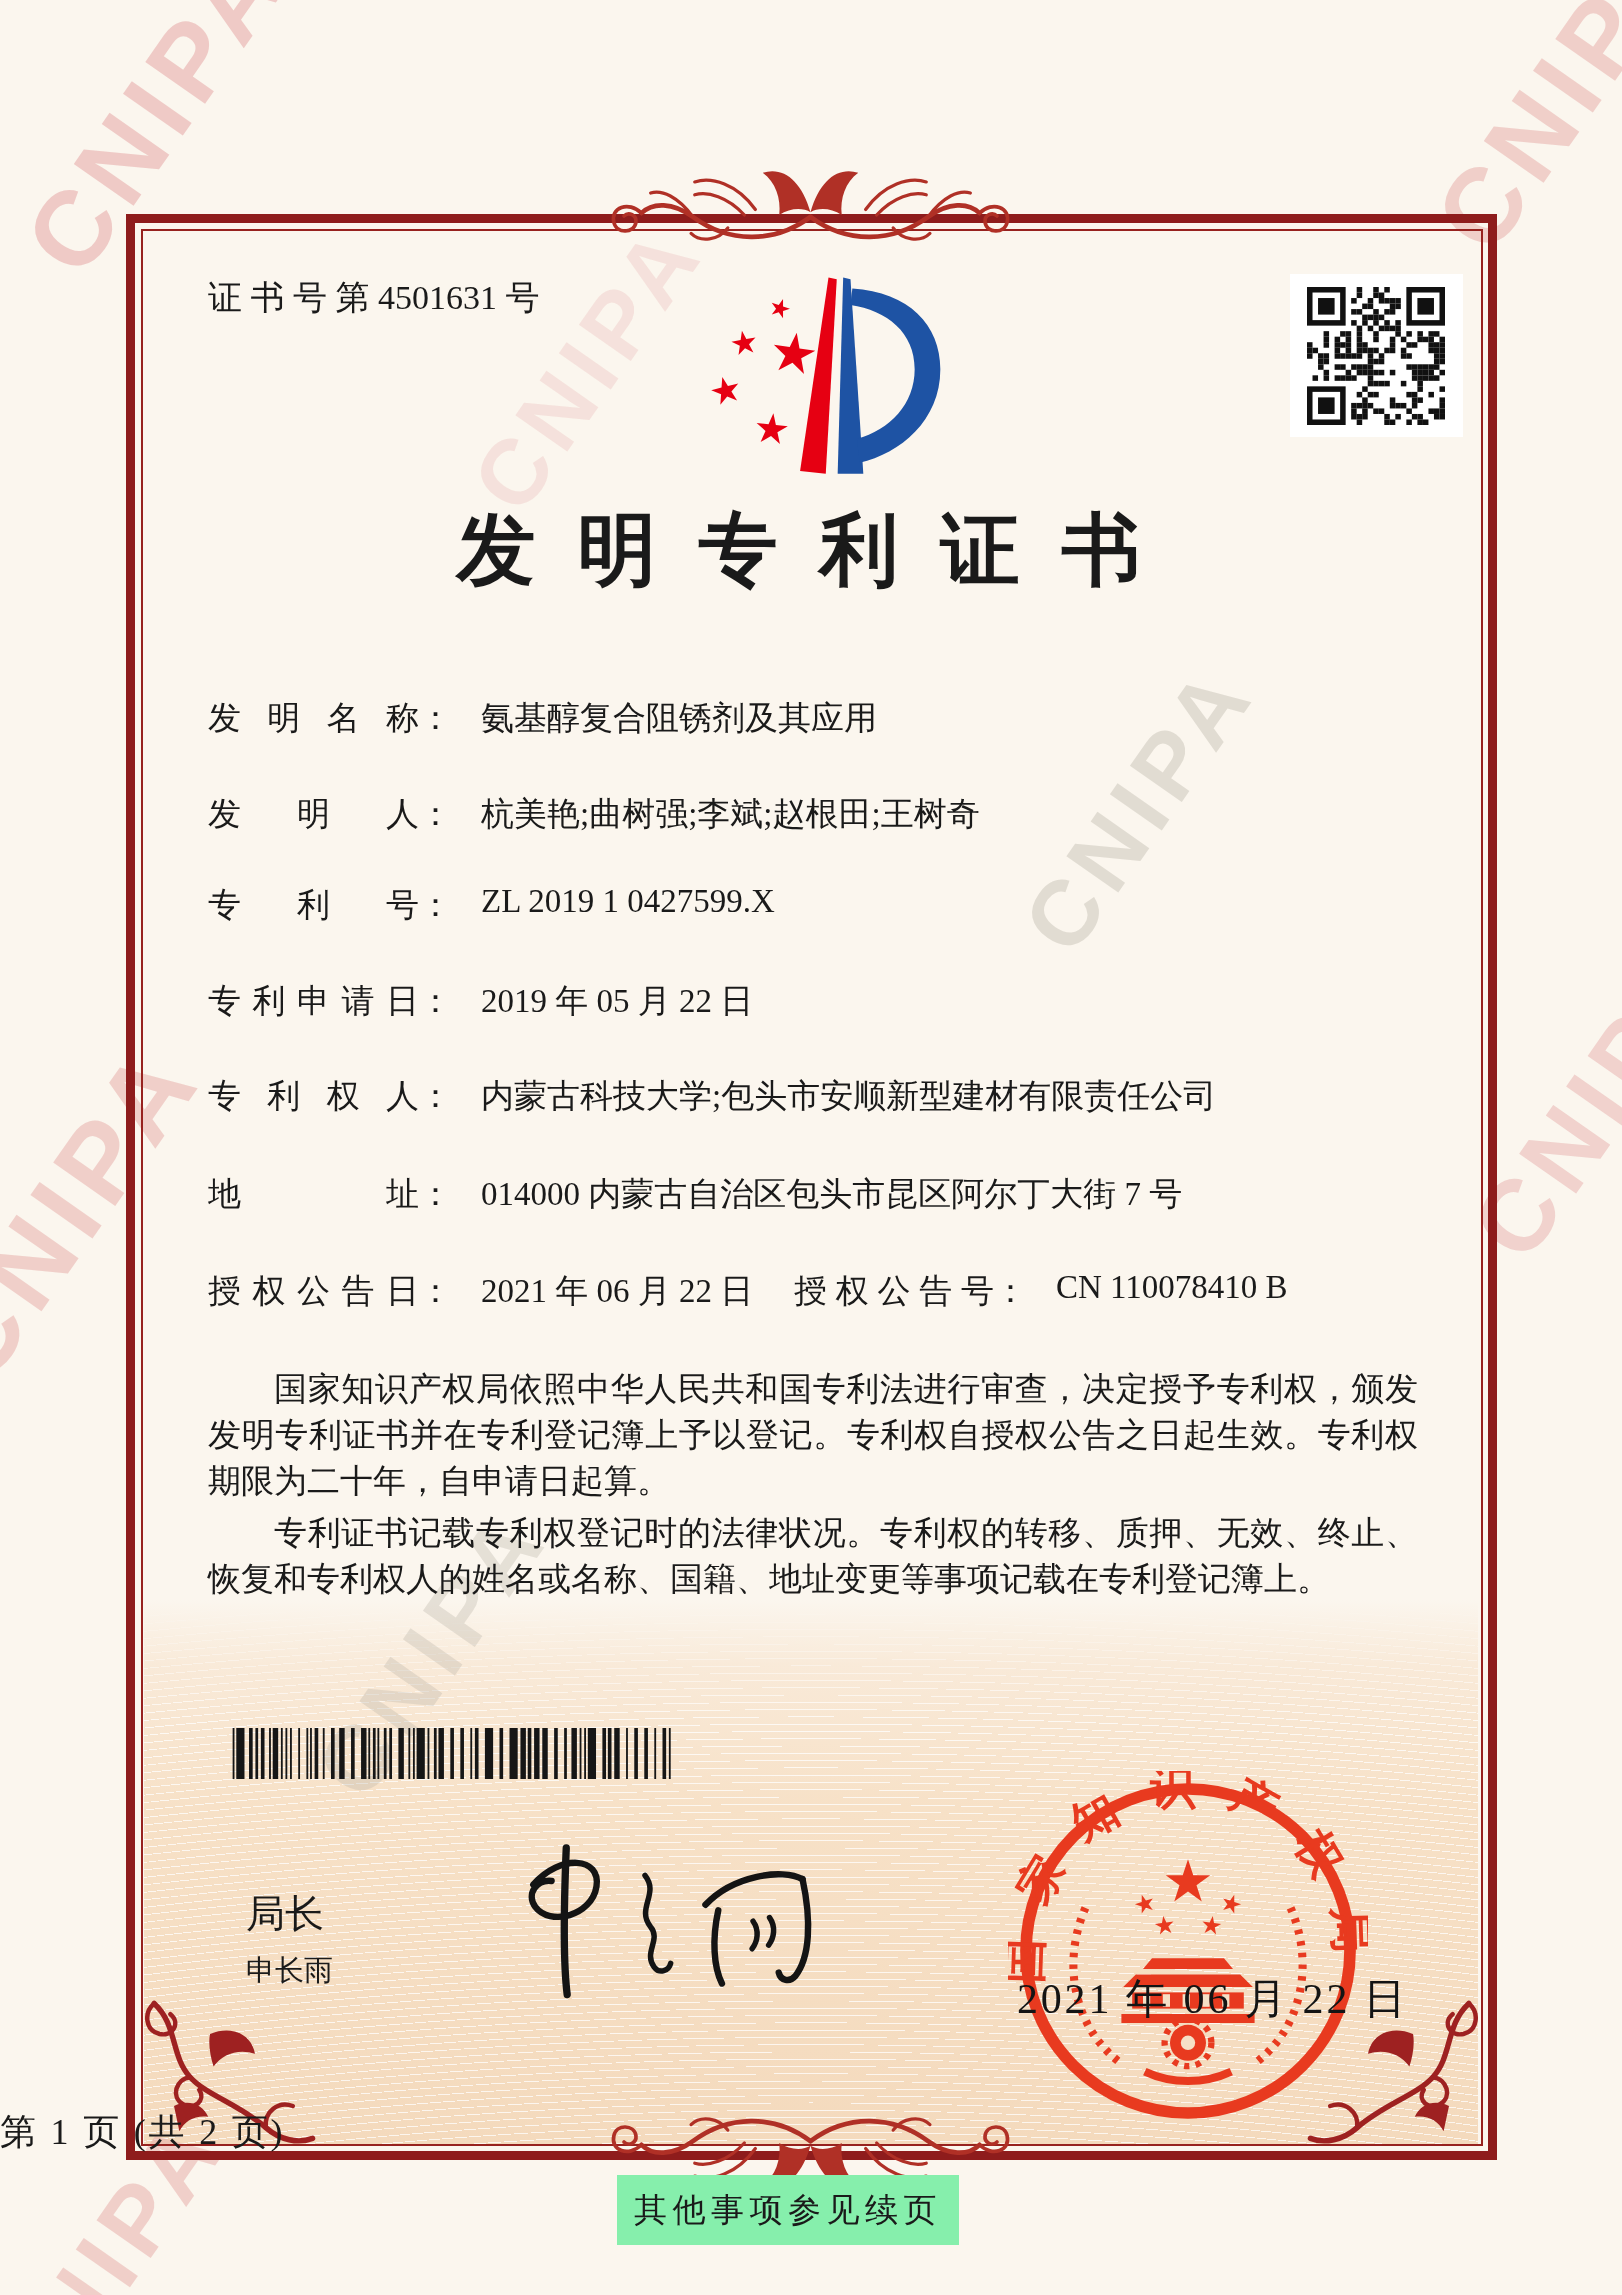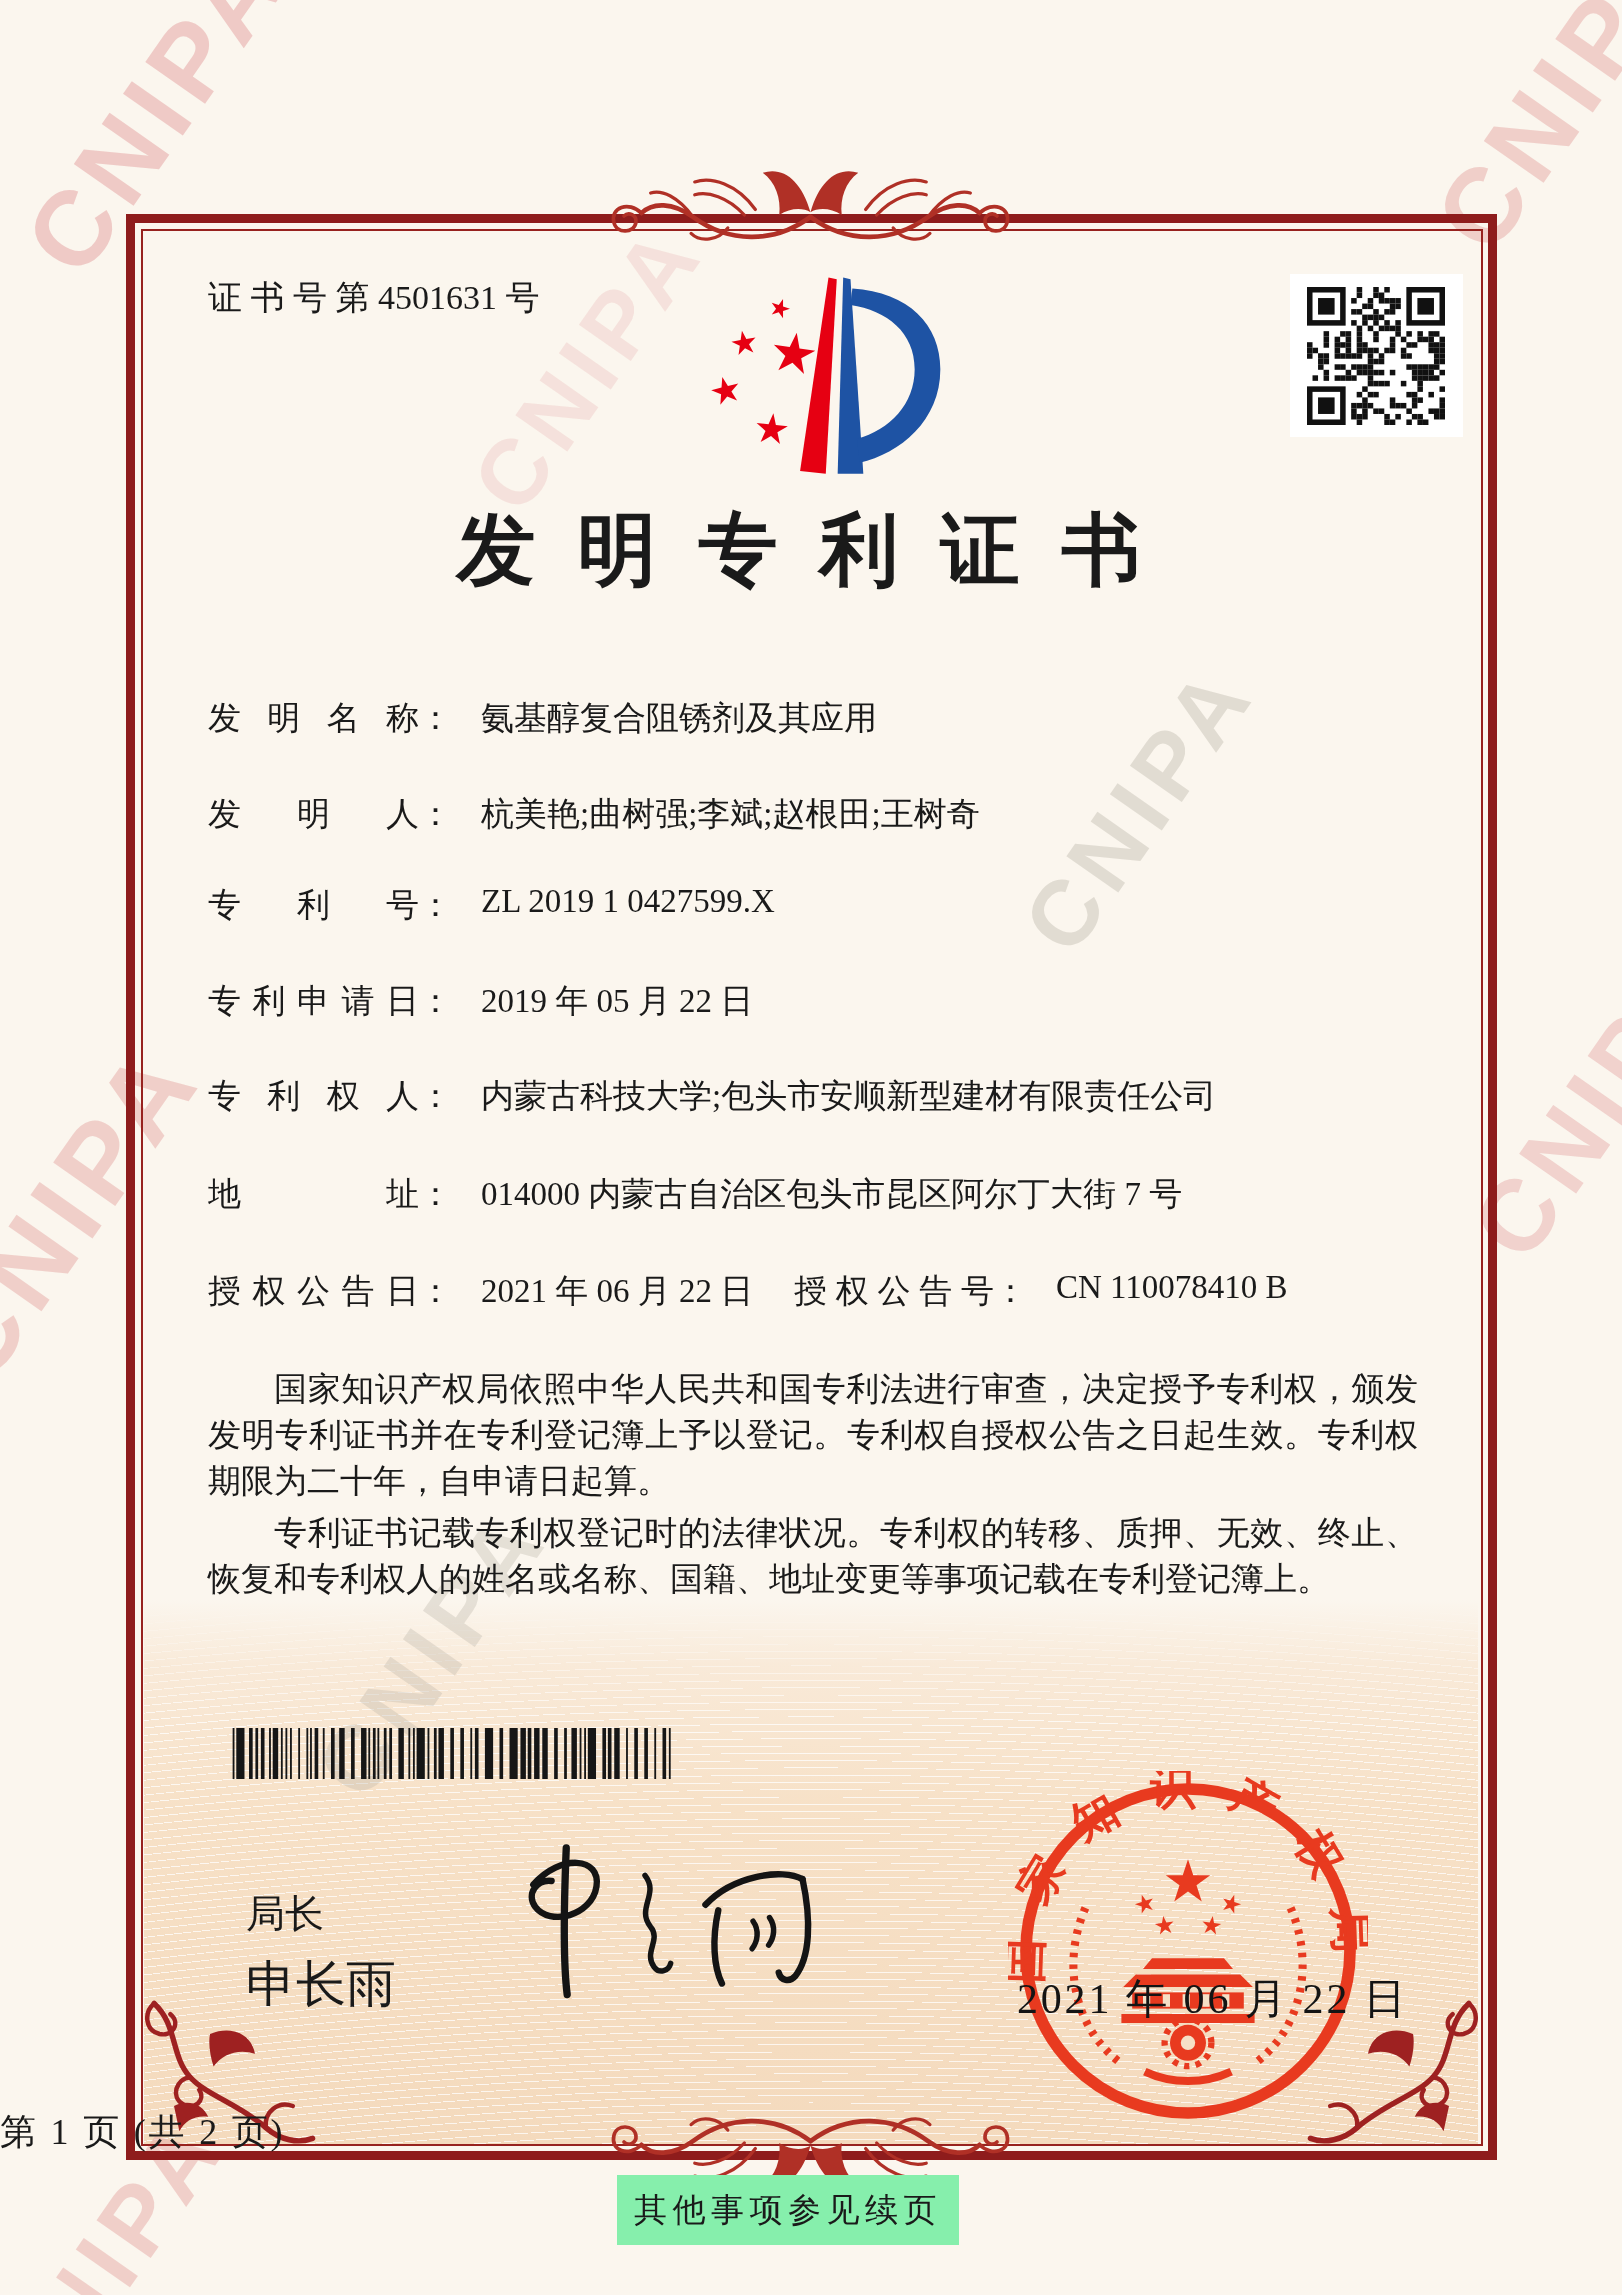--- a/index.html
+++ b/index.html
@@ -37,21 +37,21 @@
   .grant-pair{position:absolute;left:794px;top:1269px;font-size:33px;z-index:10;display:flex;}
   
   .body-text{position:absolute;left:208px;top:1366px;width:1210px;font-size:33px;line-height:46px;
       text-align:justify;z-index:10;}
   .body-text p{margin:0;text-indent:66px;}
   .body-text p + p{margin-top:5.5px;}
   
   .barcode{position:absolute;left:229px;top:1728px;z-index:10;}
   .director-title{position:absolute;left:246px;top:1873px;font-size:39px;z-index:10;
       font-family:"Liberation Sans","DejaVu Sans",sans-serif;margin-top:14px;}
-  .director-name{position:absolute;left:246px;top:1951px;font-size:50px;z-index:10;
+  .director-name{position:absolute;left:246px;top:1951px;font-size:29px;z-index:10;
       font-family:"Liberation Sans","DejaVu Sans",sans-serif;}
   .signature{position:absolute;left:478px;top:1837px;z-index:10;}
   .seal{position:absolute;left:1008px;top:1771px;z-index:8;}
   .seal-date{position:absolute;left:1017px;top:1971px;font-size:42px;letter-spacing:2.8px;
       color:#141414;z-index:9;white-space:nowrap;}
   .page-num{position:absolute;left:0;top:2108px;width:100%;text-align:left;font-size:36px;
       letter-spacing:2.8px;z-index:10;}
   .continuation{position:absolute;left:617px;top:2175px;width:342px;height:70px;background:#86efac;
       z-index:10;display:flex;align-items:center;justify-content:center;font-size:33px;letter-spacing:5.5px;}
   

